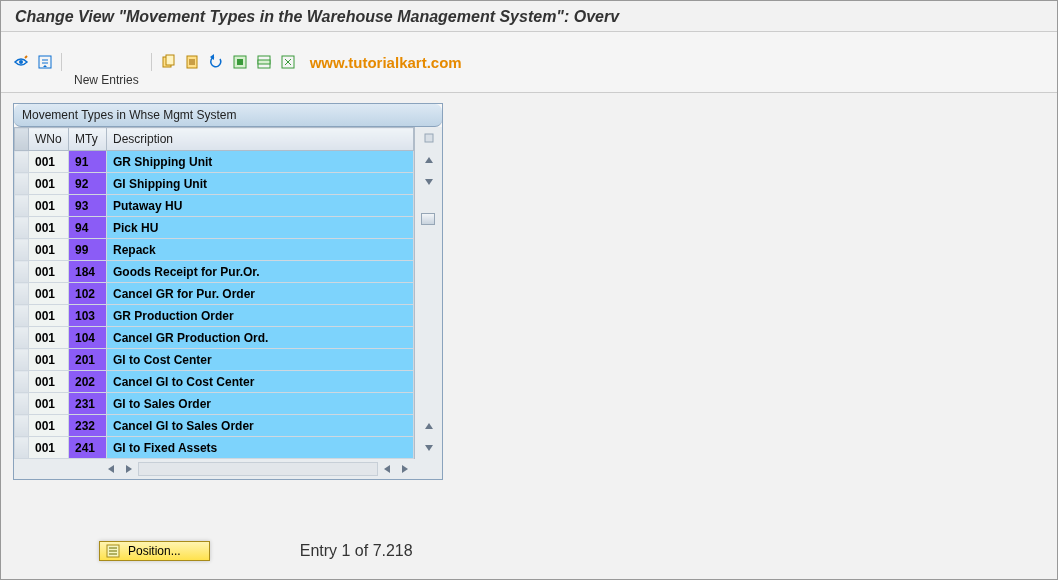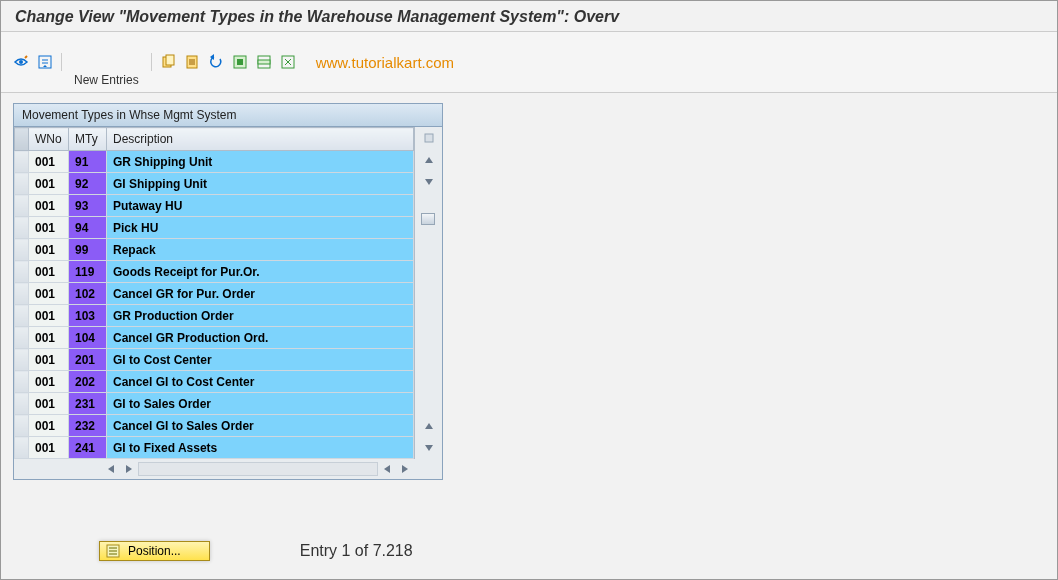--- a/index.html
+++ b/index.html
@@ -5,25 +5,25 @@
     * { box-sizing: border-box; margin: 0; padding: 0; font-family: Arial, Helvetica, sans-serif; }
     body { width: 1058px; height: 580px; background: #f2f2f2; border: 1px solid #999; overflow: hidden; position: relative; }
 
     .page-title { font-style: italic; font-weight: bold; font-size: 16px; padding: 7px 14px 5px; color: #333; }
     .title-divider { height: 1px; background: #ccc; margin: 0; }
 
     .toolbar { display: flex; align-items: center; gap: 4px; padding: 5px 10px; background: #f5f5f5; border-bottom: 1px solid #ccc; }
     .tb-icon { width: 20px; height: 18px; display: inline-flex; align-items: center; justify-content: center; cursor: pointer; }
     .tb-sep { width: 1px; height: 18px; background: #ccc; margin: 0 2px; }
     .tb-label { font-size: 12px; color: #333; padding: 0 6px; cursor: pointer; margin-top: 36px; }
-    .watermark { font-size: 15px; color: #e68a00; font-weight: normal; margin-left: 14px; pointer-events: none; }
+    .watermark { font-size: 15px; color: #e68a00; font-weight: bold; margin-left: 8px; pointer-events: none; }
 
     .panel-wrap { padding: 10px 12px; }
     .panel { width: 430px; border: 1px solid #8aa3bd; background: #f7f7f7; }
-    .panel-header { background: linear-gradient(#dde9f4, #bfd4e6); font-size: 12px; padding: 4px 8px; border-bottom: 1px solid #8aa3bd; color: #222; }
+    .panel-header { background: linear-gradient(#dde9f4, #bfd4e6); font-size: 12px; padding: 4px 8px; border-bottom: 1px solid #8aa3bd; color: #222; border-radius: 7px; }
 
     .grid-container { position: relative; display: grid; grid-template-columns: 400px 28px; }
     .grid { border-collapse: collapse; width: 400px; font-size: 12px; }
     .grid th { background: linear-gradient(#f0f4f8, #dbe3ec); border: 1px solid #b0bcc9; padding: 4px 6px; text-align: left; font-weight: normal; color: #222; height: 22px; }
     .grid th.sel { width: 14px; background: linear-gradient(#d8e0e8, #c5cfd9); }
     .grid th.wno { width: 40px; margin-top: 32px; }
     .grid th.mty { width: 38px; margin-left: 6px; }
     .grid td { border: 1px solid #cfd7df; padding: 3px 6px; background: #fff; height: 22px; font-weight: bold; }
     .grid td:first-child { width: 14px; background: linear-gradient(#e8edf1, #d8dfe6); }
     .grid td:nth-child(2) { width: 40px; background: #f0f4f2; }
@@ -155,21 +155,21 @@
             </tr>
           <tr>
               <td></td>
               <td>001</td>
               <td>99</td>
               <td>Repack</td>
             </tr>
           <tr>
               <td></td>
               <td>001</td>
-              <td>119</td>
+              <td>184</td>
               <td>Goods Receipt for Pur.Or.</td>
             </tr>
           <tr>
               <td></td>
               <td>001</td>
               <td>102</td>
               <td>Cancel GR for Pur. Order</td>
             </tr>
           <tr>
               <td></td>

